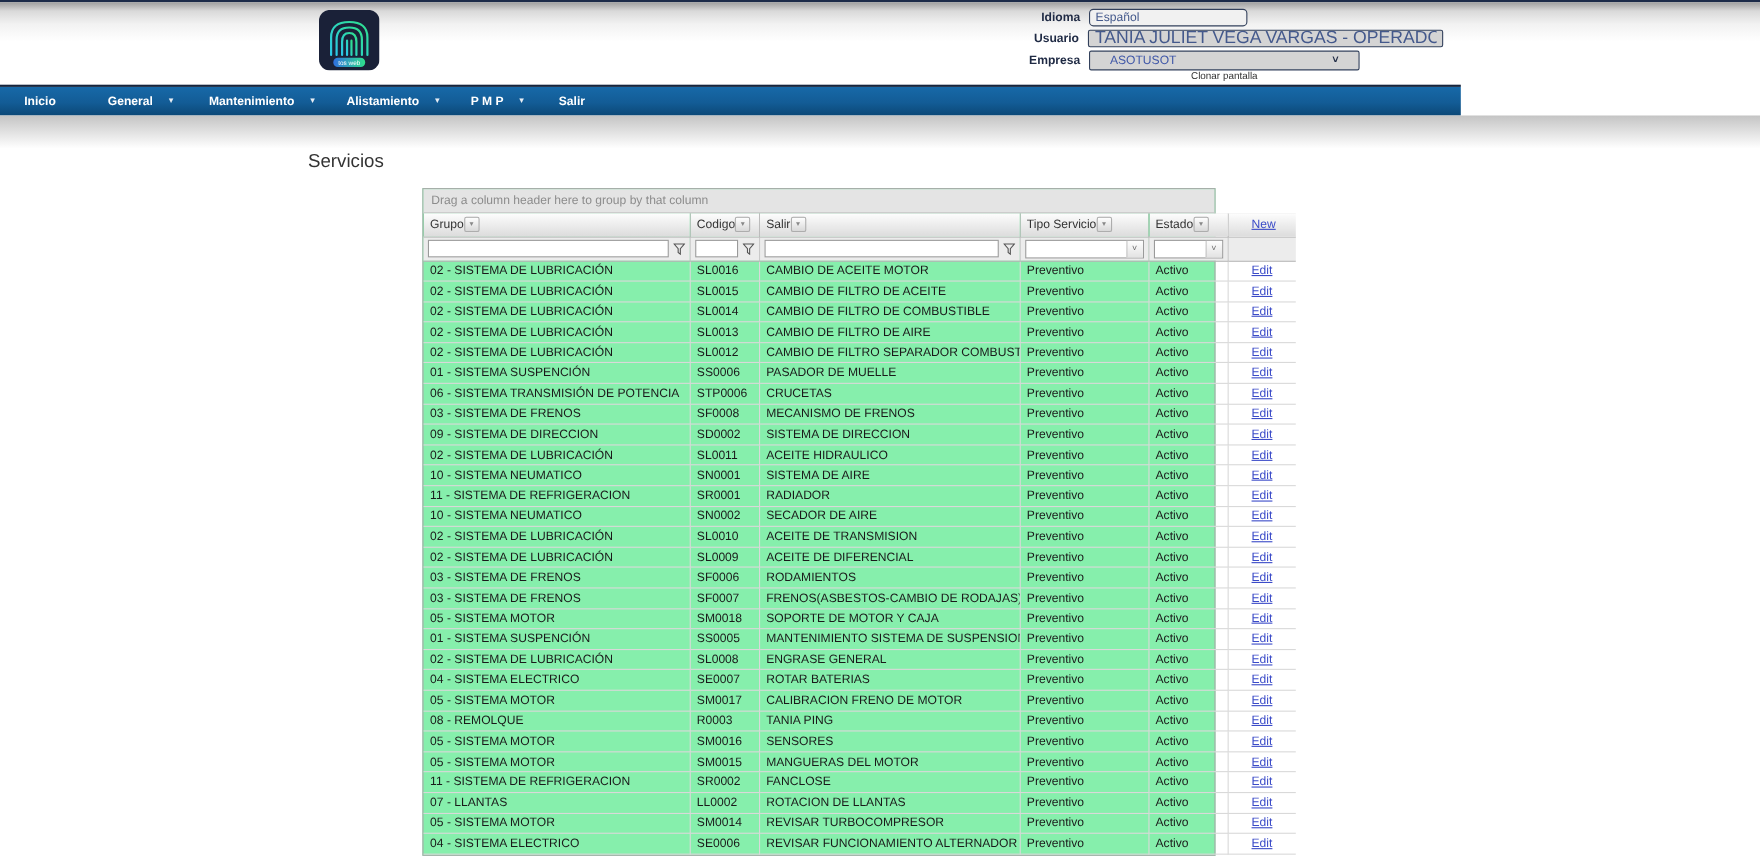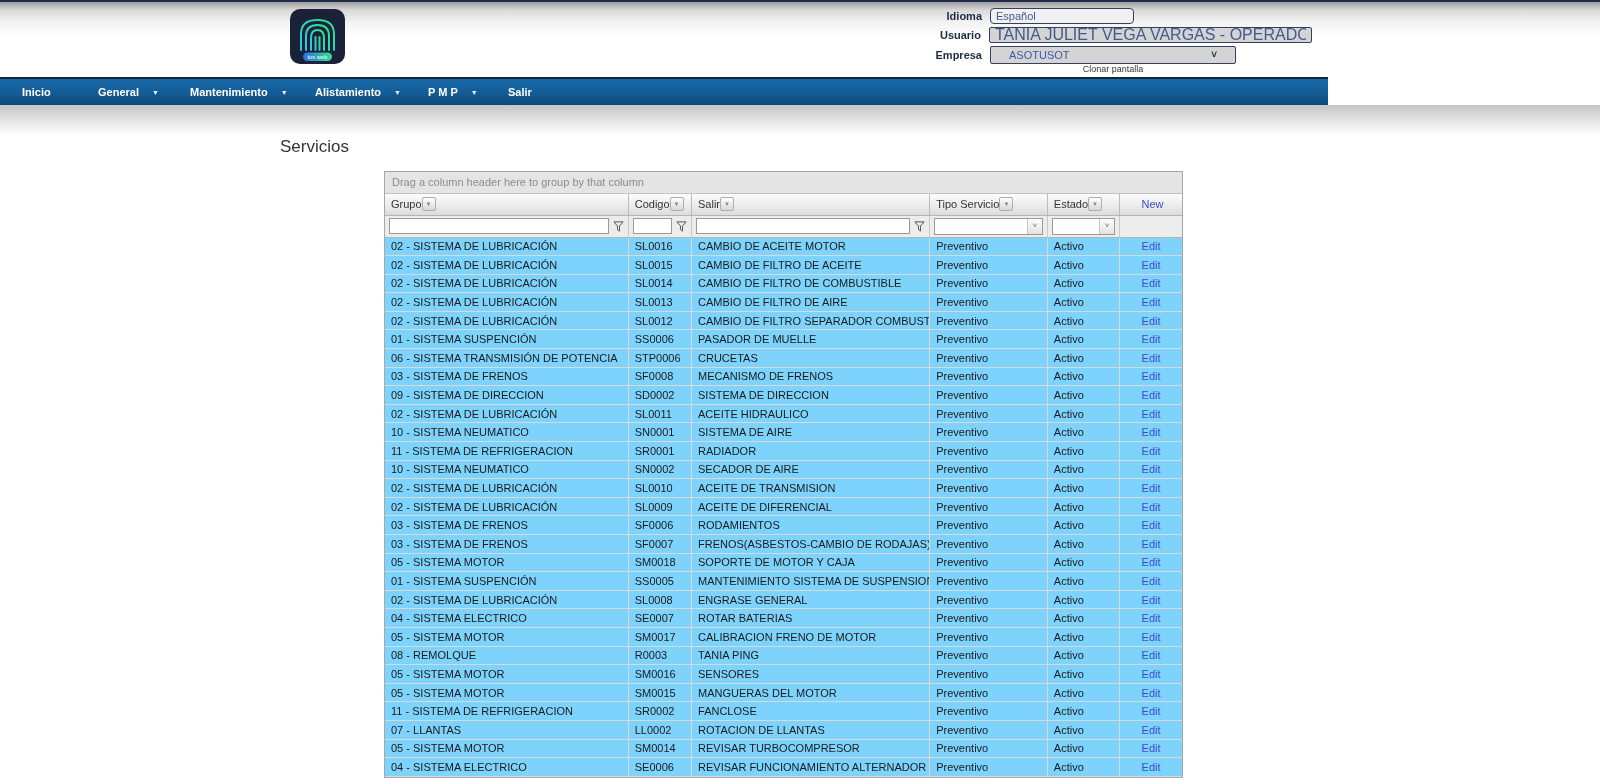--- a/index.html
+++ b/index.html
@@ -36,38 +36,38 @@
   .nav-item { position:absolute; top:0; height:26px; line-height:26px; color:#fff;
     font-size:11px; font-weight:bold; cursor:pointer; white-space:nowrap; }
   .nav-caret { font-size:7px; margin-left:13px; color:#e8eef5; vertical-align:1px; }
   .below-nav { position:absolute; left:0; top:105px; width:1600px; height:30px;
     background:linear-gradient(to bottom,#c4c4c4,#ffffff); }
 
   
   .page-title { position:absolute; left:280px; top:137px; font-size:17px; color:#333; }
 
   
-  .grid { position:absolute; left:384px; top:171px; width:799px; border:1px solid #a8a8a8; background:#7dd3fc; }
+  .grid { position:absolute; left:384px; top:171px; width:721px; border:1px solid #a8a8a8; background:#86efac; }
   .group-panel { height:22px; line-height:21px; background:#e4e4e4; color:#8c8c8c;
     font-size:11px; padding-left:7px; border-bottom:1px solid #c2c2c2; }
   table.dg { width:100%; border-collapse:collapse; table-layout:fixed; }
   .dg col.c0{width:242px;} .dg col.c1{width:63px;} .dg col.c2{width:237px;}
   .dg col.c3{width:117px;} .dg col.c4{width:72px;} .dg col.c5{width:62px;}
   .dg th { height:21px; background:linear-gradient(to bottom,#fdfdfd,#dcdcdc);
     border-right:1px solid #bcbcbc; border-bottom:1px solid #b5b5b5;
     font-size:11px; font-weight:normal; color:#333; text-align:left; padding:0 3px 0 6px;
     position:relative; cursor:pointer; }
   .dg th:last-child { border-right:none; }
   .hflex { display:flex; align-items:center; justify-content:flex-start; }
   .fbtn { width:14px; height:14px; border:1px solid #adadad; border-radius:2px; flex:none;
     background:linear-gradient(to bottom,#fefefe,#d8d8d8); display:flex; align-items:center;
     justify-content:center; cursor:pointer; }
   .fbtn span { font-size:6px; color:#888; line-height:1; }
   .new-cell { text-align:center !important; }
-  .lnk { color:#3b4bc8; font-size:11px; cursor:pointer; }
+  .lnk { color:#3b4bc8; text-decoration:underline; font-size:11px; cursor:pointer; }
 
   .dg td.fcell { height:22px; background:#ececec; border-right:1px solid #c9c9c9;
     border-bottom:1px solid #b5b5b5; padding:0 4px; }
   .dg td.fcell:last-child { border-right:none; }
   .fwrap { display:flex; align-items:center; gap:4px; }
   .finput { flex:1; height:16px; border:1px solid #9a9a9a; background:#fff; min-width:10px;
     font-size:11px; padding:0 3px; font-family:inherit; }
   .funnel { flex:none; width:11px; height:11px; cursor:pointer; }
   .fsel { flex:1; height:17px; border:1px solid #9a9a9a; background:#fff; display:flex;
     align-items:center; justify-content:flex-end; cursor:pointer; }

